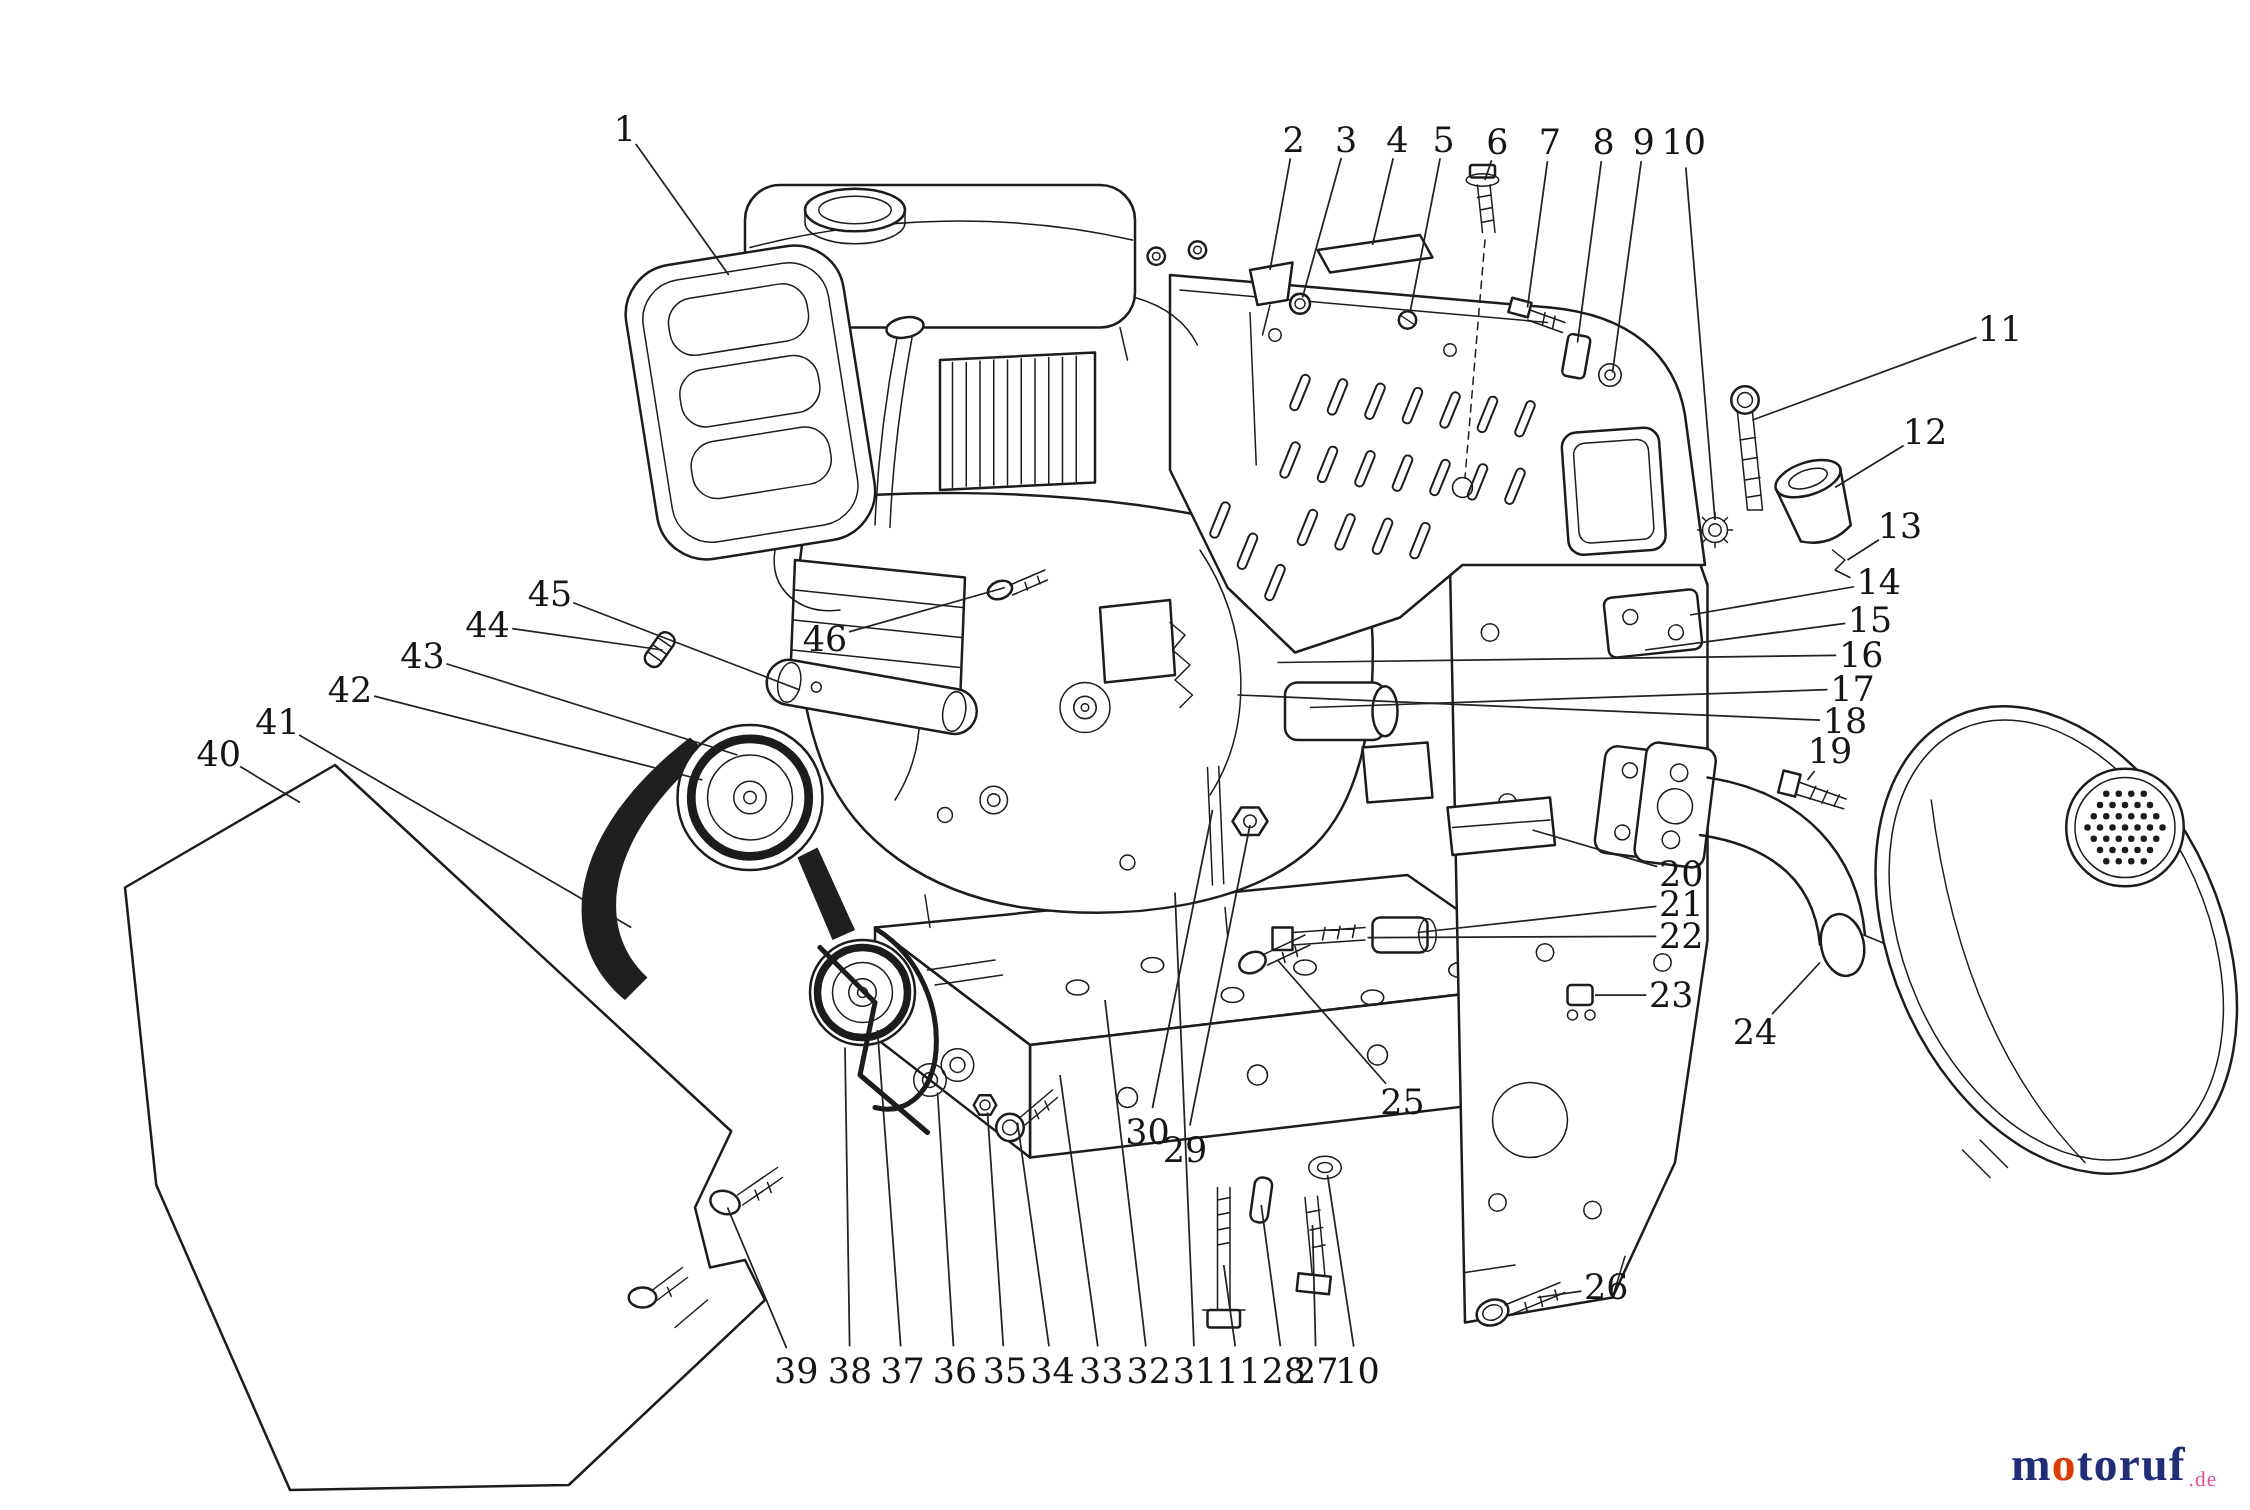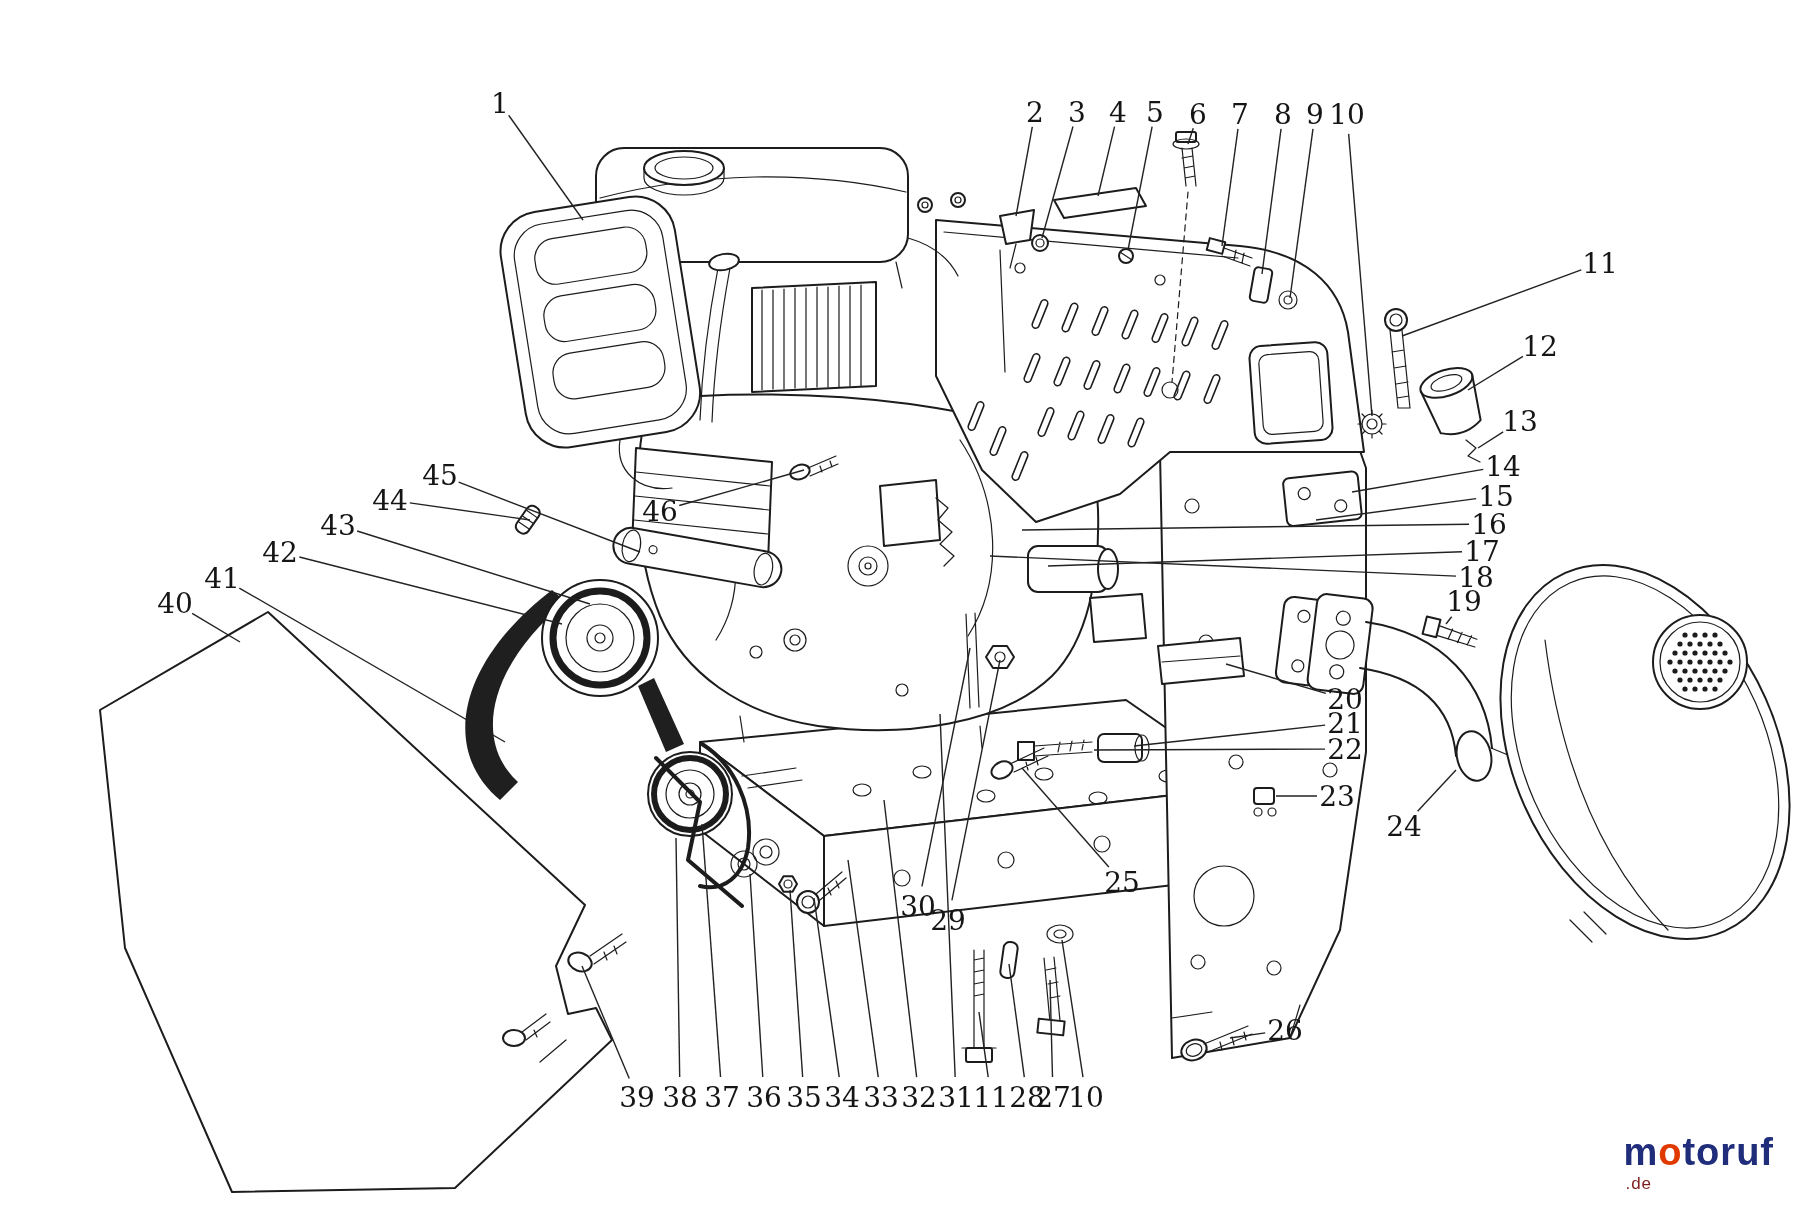--- a/index.html
+++ b/index.html
@@ -8,21 +8,21 @@
   .ink{stroke:#1c1c1c;fill:none;stroke-width:2;stroke-linecap:round;stroke-linejoin:round;}
   .thin{stroke-width:1.2;}
   .solid{fill:#ffffff;}
   .dark{fill:#1f1f1f;stroke:none;}
   .rod{stroke-width:4;}
   .dash{stroke-dasharray:6 5;stroke-width:1.2;}
   .leader{stroke:#222222;stroke-width:1.4;fill:none;}
   .callout-num{font-family:"DejaVu Serif",serif;font-size:28px;fill:#151515;text-anchor:middle;dominant-baseline:central;}
   #louvers rect{fill:none;stroke:#1c1c1c;stroke-width:1.6;}
   #perf circle{fill:#1c1c1c;stroke:none;}
-  .watermark{position:absolute;right:26px;bottom:14px;font-family:Liberation Sans, sans-serif;font-weight:bold;font-size:38px;letter-spacing:1px;display:flex;align-items:flex-start;flex-direction:column;}
+  .watermark{position:absolute;right:26px;bottom:14px;font-family:Liberation Serif, serif;font-weight:bold;font-size:38px;letter-spacing:1px;display:flex;align-items:flex-end;}
   .watermark .wm-suffix{font-size:17px;font-weight:normal;margin-left:2px;}
 </style>
 </head>
 <body>
 
 <div class="stage">
 <svg viewBox="0 0 1800 1208">
 
   <g class="ink">
     <path class="solid" d="M 700,742 L 1126,700 L 1250,786 L 824,836 Z"></path>
@@ -479,15 +479,15 @@
         <text x="1027" y="1097" class="callout-num">28</text>
         <line x1="1052.487347984149" y1="1077.0065713818103" x2="1050" y2="980" class="leader"></line>
         <text x="1053" y="1097" class="callout-num">27</text>
         <line x1="1082.9777829599013" y1="1077.2296635293544" x2="1062" y2="940" class="leader"></line>
         <text x="1086" y="1097" class="callout-num">10</text>
       </g>
 </svg>
 
 <div class="watermark">
   <span id="wm-letters"><span style="color: rgb(31, 45, 123);">m</span><span style="color: rgb(224, 58, 0);">o</span><span style="color: rgb(31, 45, 123);">t</span><span style="color: rgb(31, 45, 123);">o</span><span style="color: rgb(31, 45, 123);">r</span><span style="color: rgb(31, 45, 123);">u</span><span style="color: rgb(31, 45, 123);">f</span></span>
-      <span class="wm-suffix" style="color: #7f1d1d;">.de</span>
+      <span class="wm-suffix" style="color: #ec4899;">.de</span>
 </div>
 </div>
 
 </body></html>

